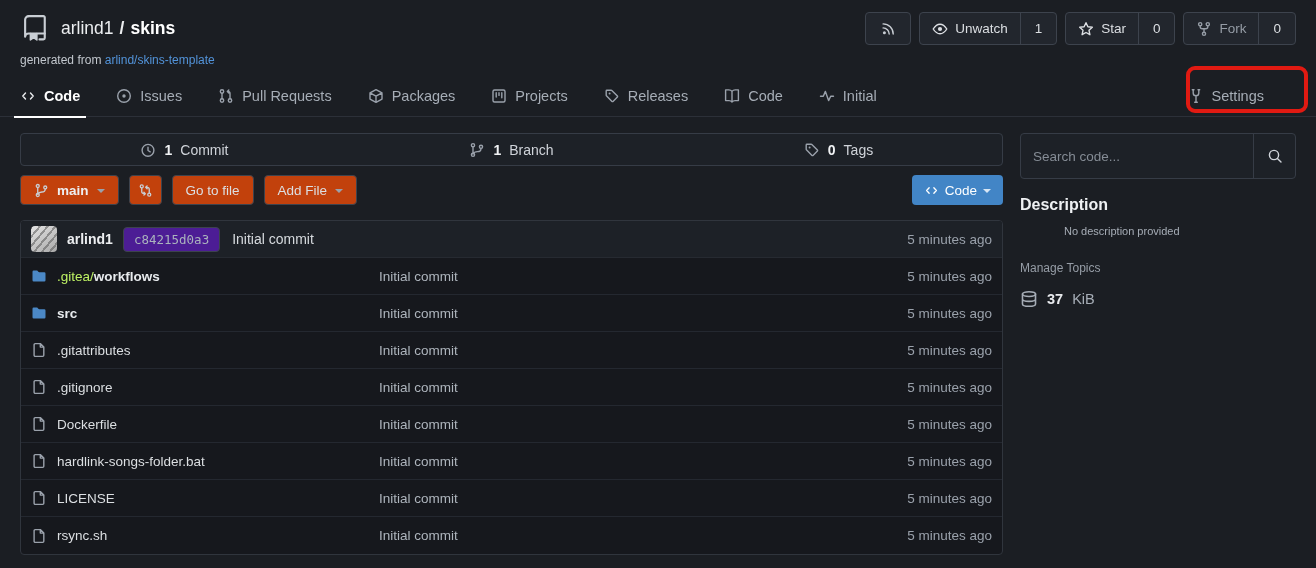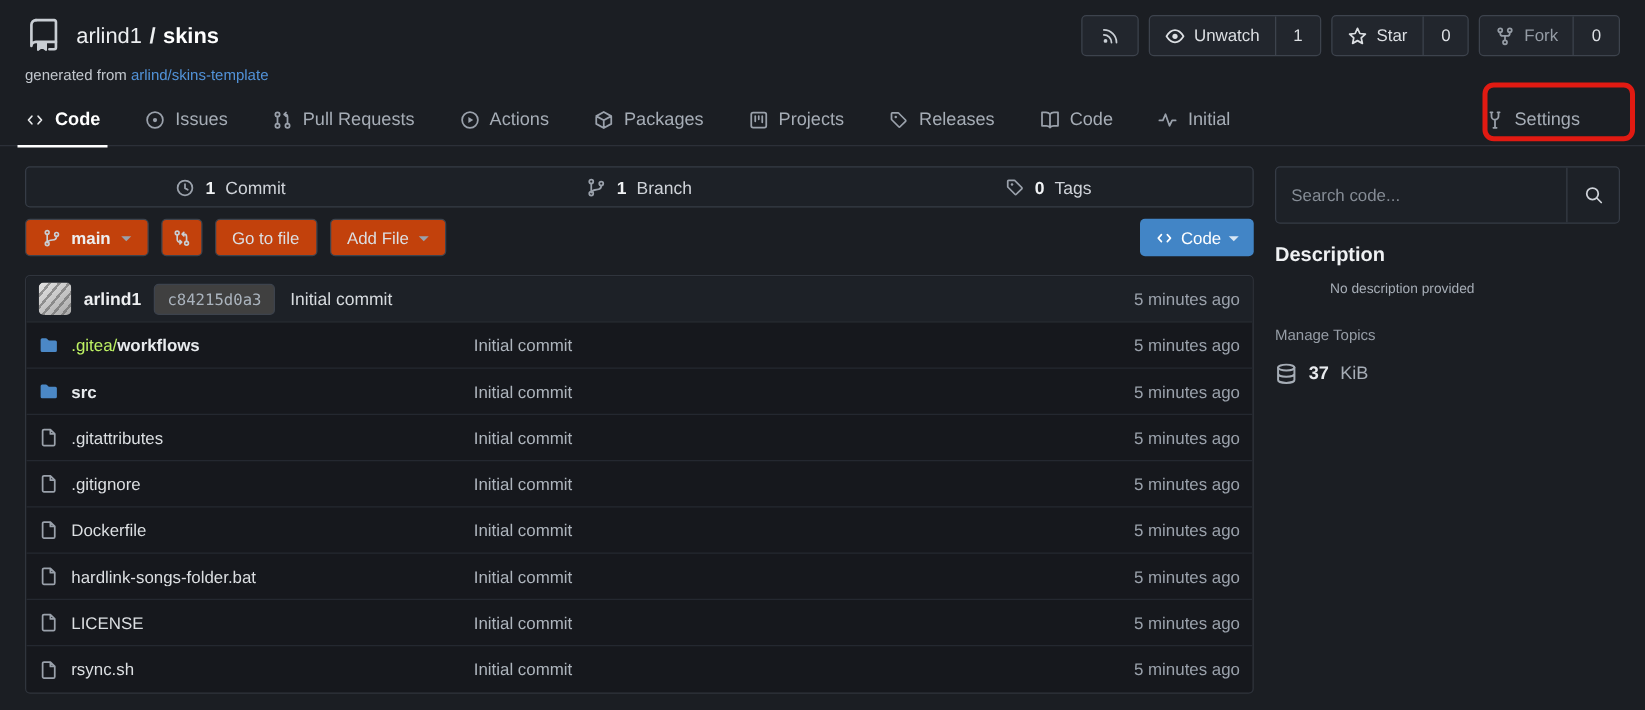--- a/index.html
+++ b/index.html
@@ -89,21 +89,21 @@
   .commit-row { height:37px; background:#1d2127; display:flex; align-items:center; padding:0 10px; border-bottom:1px solid #262a31; }
   .avatar {
     width:26px; height:26px; border-radius:4px; flex:0 0 26px;
     background:
       repeating-linear-gradient(130deg, rgba(90,90,90,.55) 0 2px, rgba(230,230,230,0) 2px 6px),
       linear-gradient(145deg,#e4e4e4 0%, #c9c9c9 45%, #a9a9a9 100%);
   }
   .commit-author { font-weight:700; margin:0 10px; font-size:14px; color:#eceef0; }
   .hash {
     font-family:"DejaVu Sans Mono", monospace; font-size:12.5px; color:#aab3bd;
-    border:1px solid #3d434d; background:#404040; border-radius:4px; padding:4px 10px; margin-right:12px; cursor:pointer;
+    border:1px solid #3d434d; background:#4c1d95; border-radius:4px; padding:4px 10px; margin-right:12px; cursor:pointer;
   }
   .commit-msg { font-size:14px; color:#d6dade; cursor:pointer; }
   .row-time { margin-left:auto; color:#9aa1ab; font-size:13.5px; white-space:nowrap; }
 
   .file-row { height:37px; display:flex; align-items:center; padding:0 10px; border-bottom:1px solid #242830; font-size:13.5px; }
   .file-row:last-child { border-bottom:none; }
   .cell-name { flex:0 0 348px; display:flex; align-items:center; gap:10px; overflow:hidden; }
   .cell-name .ic { flex:0 0 16px; color:#9aa1ab; }
   .folder-ic { color:#4b88c6 !important; }
   .fname { color:#dcdfe2; cursor:pointer; white-space:nowrap; }
@@ -204,27 +204,20 @@
     <svg class="ic" viewBox="0 0 16 16">
       <circle cx="4" cy="3.5" r="1.7"></circle>
         <circle cx="4" cy="12.5" r="1.7"></circle>
         <circle cx="12" cy="12.5" r="1.7"></circle>
       <path d="M4 5.2 V10.8 M9.3 3.5 H10 a2 2 0 0 1 2 2 v5.3 M10.8 2 9.3 3.5 10.8 5"></path>
     </svg>
     <span>Pull Requests</span>
   </div>
   <div class="tab">
     <svg class="ic" viewBox="0 0 16 16">
-        <circle cx="8" cy="8" r="6.3"></circle>
-        <path class="fl" d="M6.7 5.6 10.6 8 6.7 10.4 Z"></path>
-      </svg>
-    <span>Actions</span>
-  </div>
-  <div class="tab">
-    <svg class="ic" viewBox="0 0 16 16">
         <path d="M8 1.6 14 4.9 V11.1 L8 14.4 2 11.1 V4.9 Z M2 4.9 8 8.2 14 4.9 M8 8.2 V14.4"></path>
       </svg>
     <span>Packages</span>
   </div>
   <div class="tab">
     <svg class="ic" viewBox="0 0 16 16">
         <rect x="2" y="2" width="12" height="12" rx="1.5"></rect>
         <path d="M5.2 4.8 v4.2 M8 4.8 v2.6 M10.8 4.8 v5"></path>
       </svg>
     <span>Projects</span>

